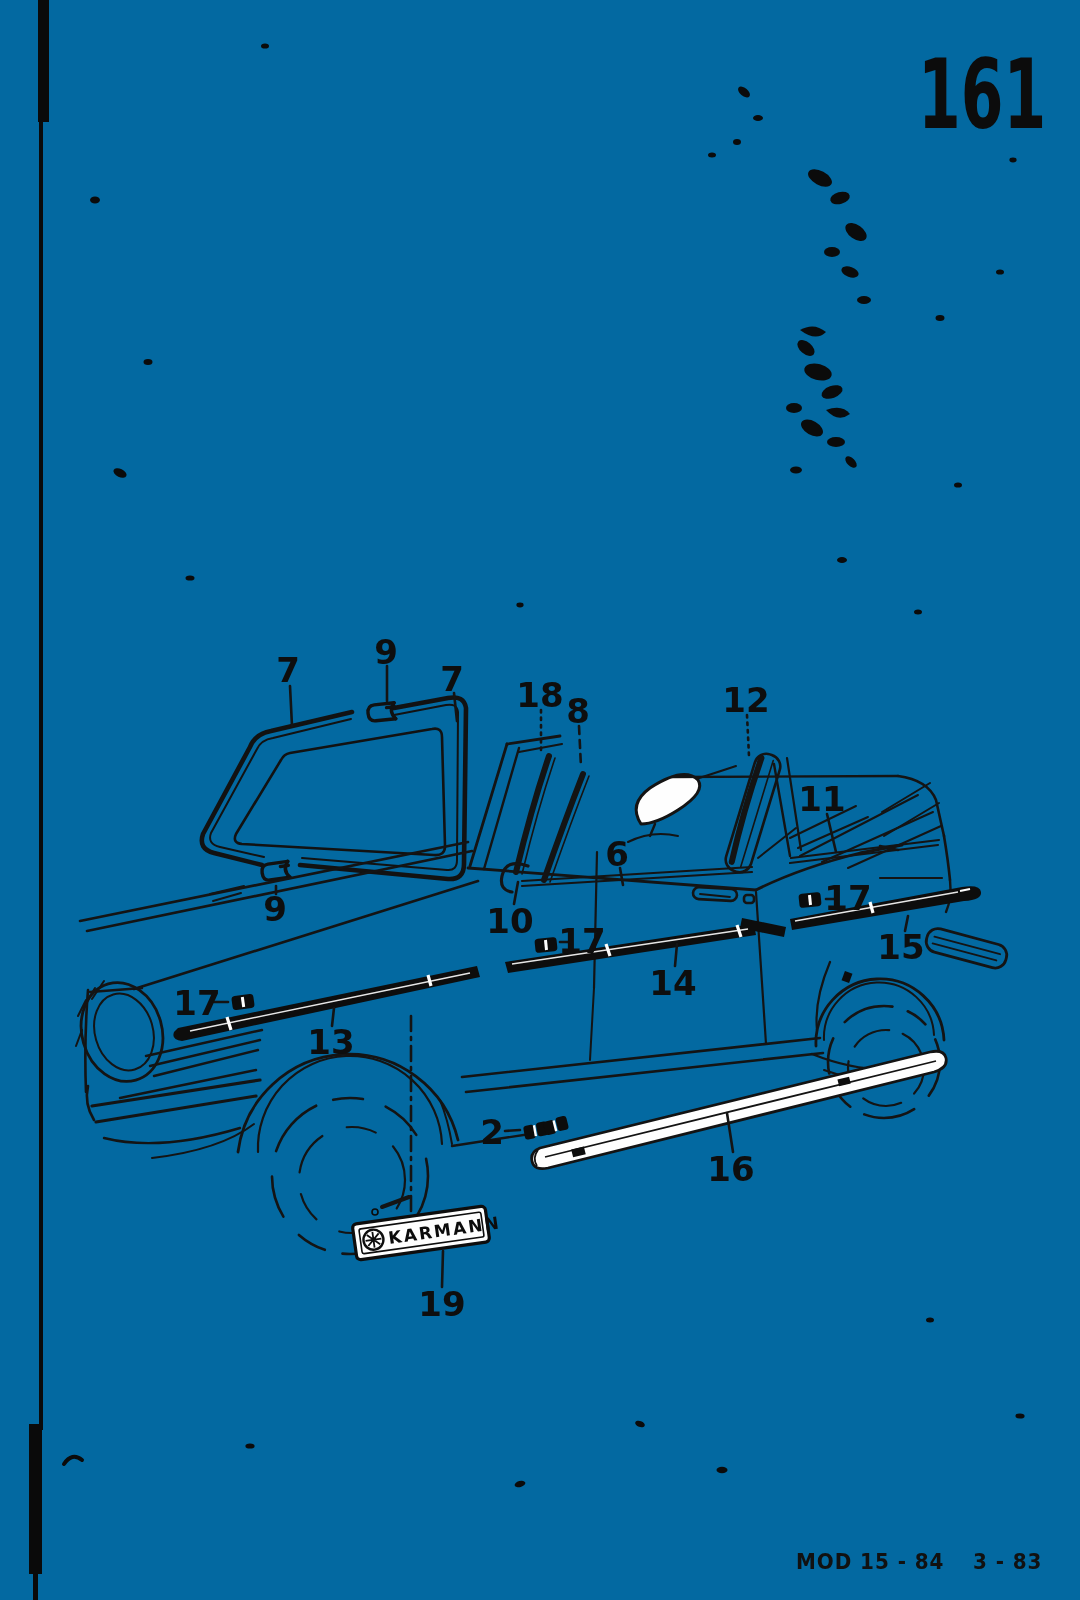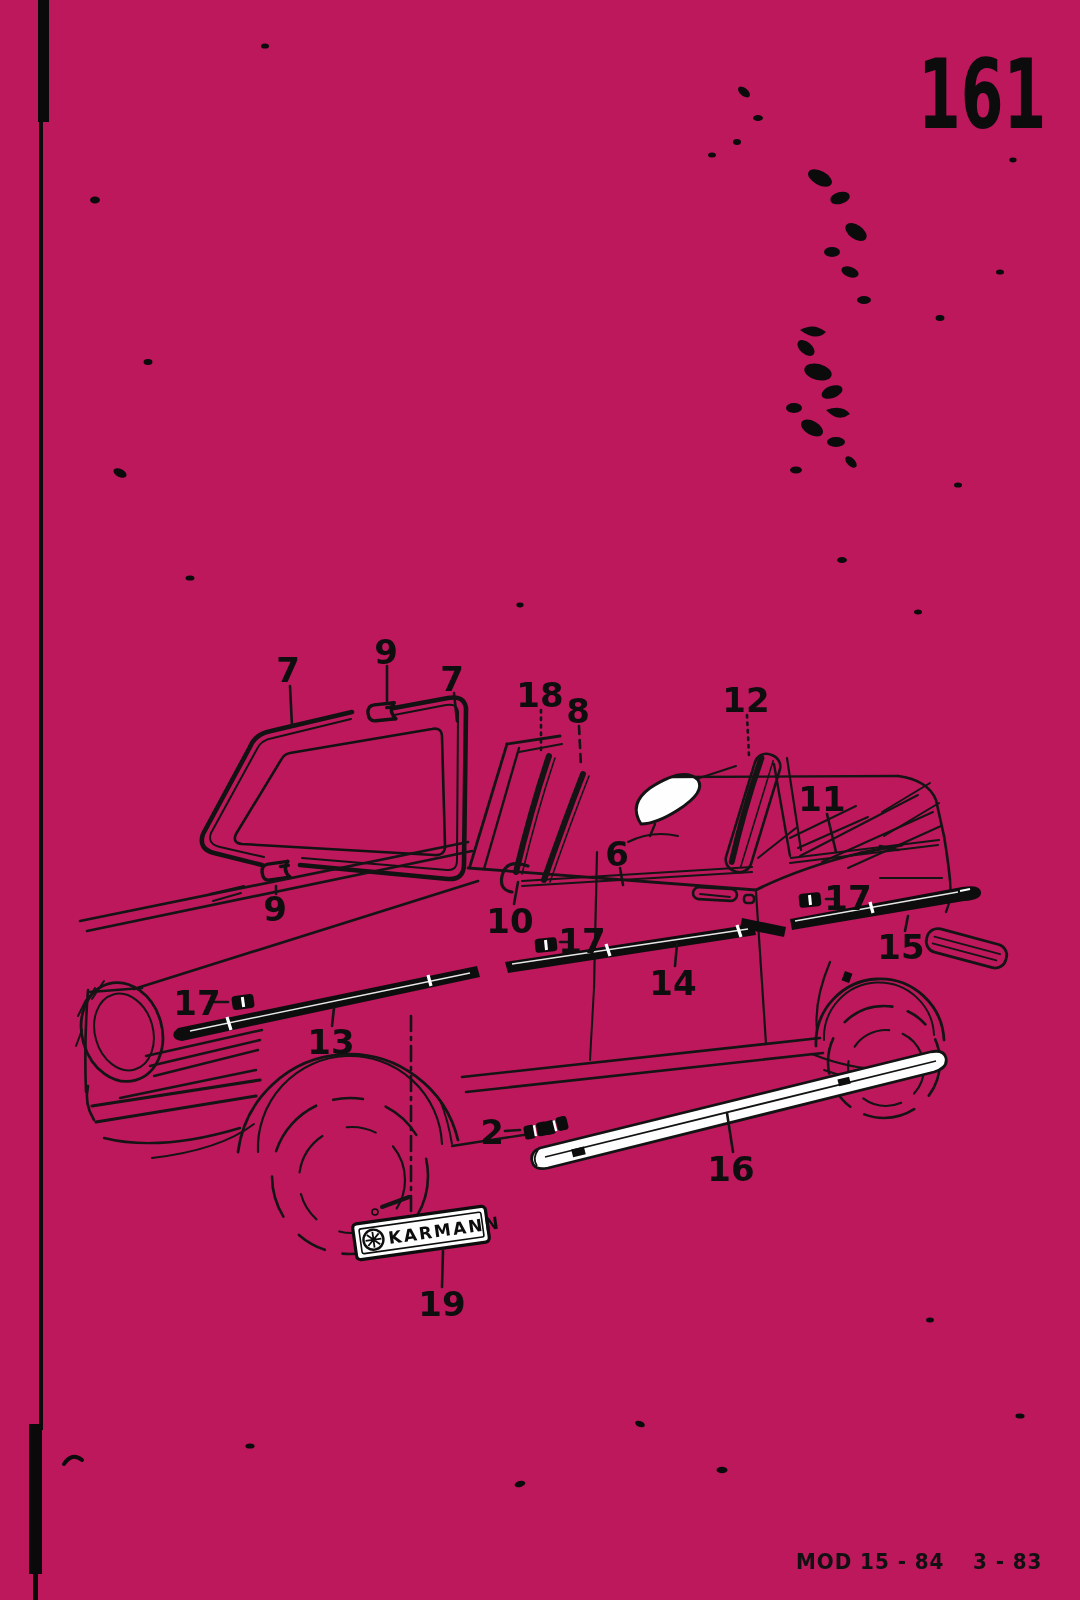--- a/index.html
+++ b/index.html
@@ -1,16 +1,16 @@
 <!DOCTYPE html>
 <html><head>
 <meta charset="utf-8">
 <style>
   html,body{margin:0;padding:0;background:#e8e8e8;}
-  #page{position:relative;width:1080px;height:1600px;background:#be185d;overflow:hidden;
+  #page{position:relative;width:1080px;height:1600px;background:#0369a1;overflow:hidden;
         font-family:"DejaVu Sans",sans-serif;color:#111;}
   svg{position:absolute;left:0;top:0;}
   .callout{font:700 34px "DejaVu Sans",sans-serif;fill:#0e0e0e;text-anchor:middle;}
   .pageno{font:700 96px "DejaVu Sans",sans-serif;fill:#0c0c0c;}
   .badgetext{font:700 17px "DejaVu Sans",sans-serif;fill:#0c0c0c;letter-spacing:2.2px;}
   #footer{position:absolute;right:38px;bottom:26px;display:flex;gap:30px;
           font:700 21px "DejaVu Sans",sans-serif;letter-spacing:1px;color:#111;
           transform:scaleX(.95);transform-origin:right;}
   line,path,rect,circle,ellipse,polyline{vector-effect:none;}
 </style>

